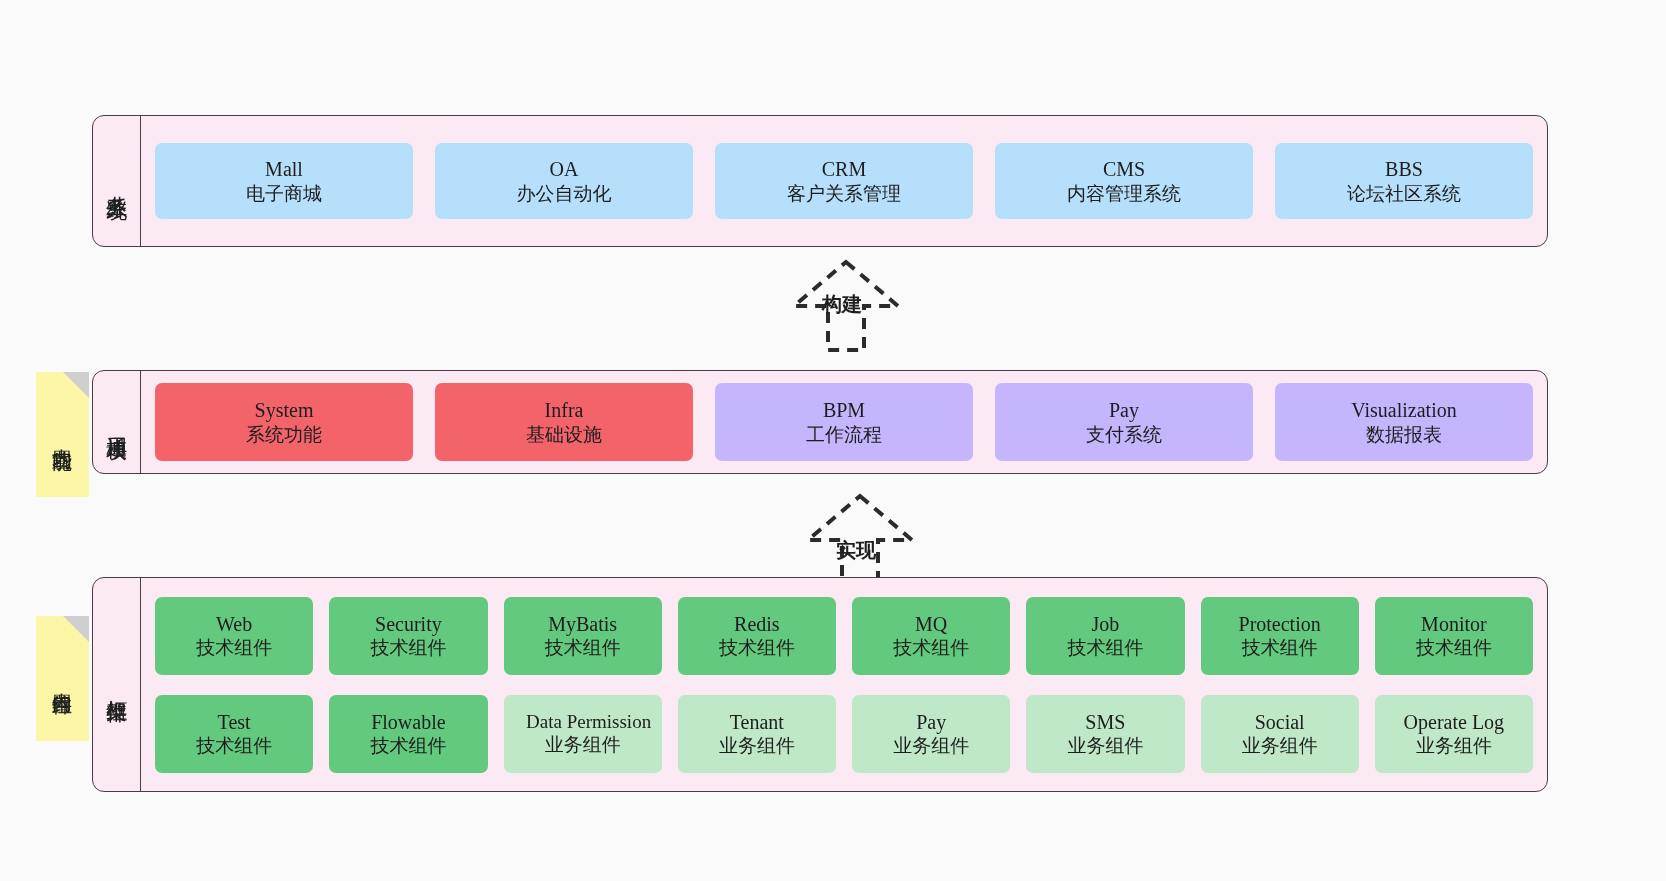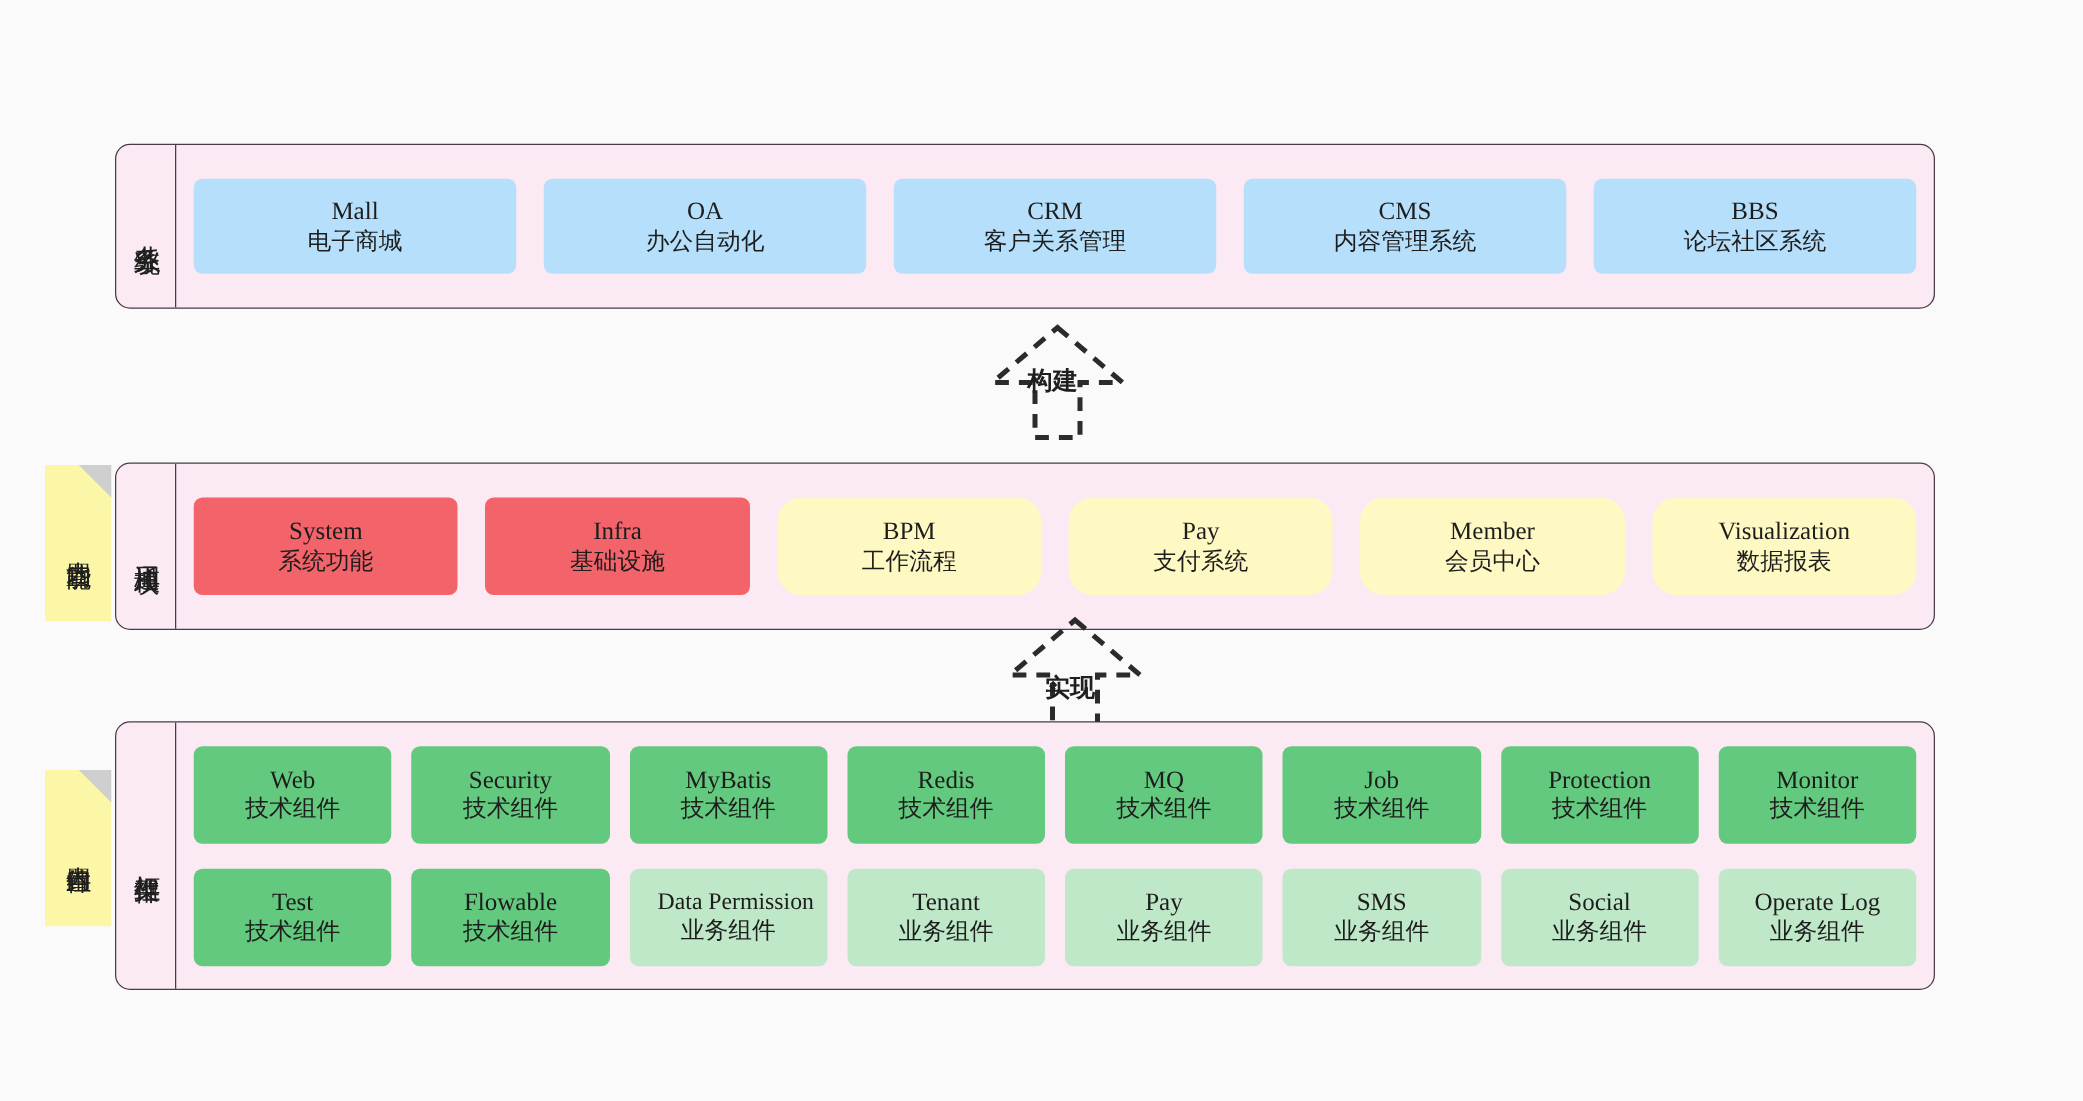--- a/index.html
+++ b/index.html
@@ -71,21 +71,21 @@
     text-align: center;
     color: #1d1d1d;
     line-height: 1.22;
     padding: 6px 4px;
   }
   .card .en { font-size: 20px; }
   .card .cn { font-size: 19px; }
 
   .c-blue       { background: #b5dffb; }
   .c-red        { background: #f2636a; }
-  .c-pink       { background: #fef9c3; border-radius: 19px; }
+  .c-pink       { background: #c4b5fd; }
   .c-green      { background: #63c97e; }
   .c-lightgreen { background: #bfe8c8; }
 
   
   .note {
     position: absolute;
     box-sizing: border-box;
     background: #fcf7a6;
     display: flex;
     align-items: center;
@@ -160,45 +160,41 @@
       <path d="M60 4 L112 48 L78 48 L78 92 L42 92 L42 48 L8 48 Z" fill="none" stroke="#2b2b2b" stroke-width="4" stroke-dasharray="11,8" stroke-linejoin="miter"></path>
     </svg>
   </div>
   <div class="arrow-label" style="left:822px; top:291px;">构建</div>
 
   <div class="note" style="left:36px; top:372px; width:53px; height:125px;">
     <span class="fold"></span>
     <span>内置功能</span>
   </div>
 
-  <div class="layer" id="layer-module" style="left:92px; top:370px; width:1456px; height:134px;">
+  <div class="layer" id="layer-module" style="left:92px; top:370px; width:1456px; height:104px;">
     <div class="layer-title">通用模块</div>
     <div class="layer-body">
       <div class="row" style="height:78px;">
         <div class="card c-red">
           <span class="en">System</span>
           <span class="cn">系统功能</span>
         </div>
         <div class="card c-red">
           <span class="en">Infra</span>
           <span class="cn">基础设施</span>
         </div>
         <div class="card c-pink">
           <span class="en">BPM</span>
           <span class="cn">工作流程</span>
         </div>
         <div class="card c-pink">
           <span class="en">Pay</span>
           <span class="cn">支付系统</span>
         </div>
         <div class="card c-pink">
-          <span class="en">Member</span>
-          <span class="cn">会员中心</span>
-        </div>
-        <div class="card c-pink">
           <span class="en">Visualization</span>
           <span class="cn">数据报表</span>
         </div>
       </div>
     </div>
   </div>
 
   <div class="arrow" style="left:800px; top:492px; width:120px; height:96px;">
     <svg width="120" height="96" viewBox="0 0 120 96">
       <path d="M60 4 L112 48 L78 48 L78 92 L42 92 L42 48 L8 48 Z" fill="none" stroke="#2b2b2b" stroke-width="4" stroke-dasharray="11,8" stroke-linejoin="miter"></path>

